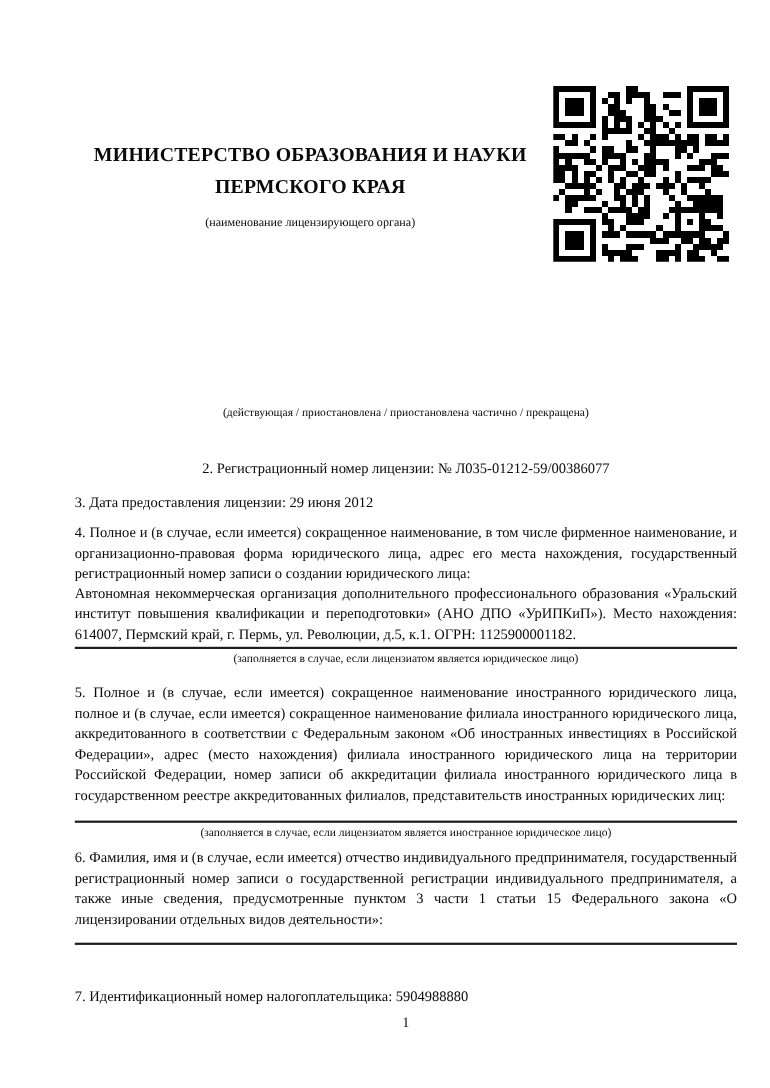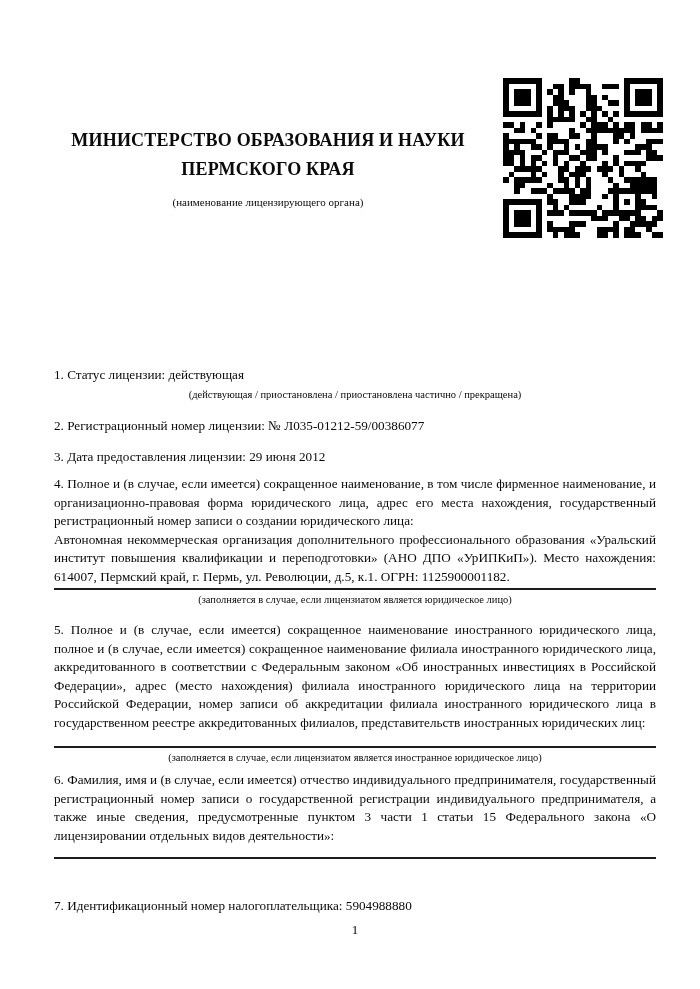--- a/index.html
+++ b/index.html
@@ -5,41 +5,41 @@
   html,body { margin:0; padding:0; background:#e8e8e8; }
   .page {
     position:relative;
     width:700px; height:989px;
     margin:0 auto;
     background:#ffffff;
     font-family:"Liberation Serif", serif;
     color:#0a0a0a;
     overflow:hidden;
   }
-  .content-col { position:absolute; left:54px; width:602px; }
+  .content-col { position:absolute; left:68px; width:602px; }
 
   
   .org-header { top:126px; width:428px; text-align:center; }
   .org-name { font-weight:bold; font-size:18px; line-height:29px; letter-spacing:0.2px; }
   .org-caption { font-size:11px; line-height:14px; margin-top:11px; }
 
   
   .qr-box { position:absolute; left:503px; top:78px; width:160px; height:160px; }
 
   
   .doc-title { top:296px; text-align:center; font-size:13.2px; line-height:20px; }
 
   .field { font-size:13.2px; line-height:18.6px; }
   .just { text-align:justify; }
   .field-caption { font-size:10.5px; line-height:13px; text-align:center; }
   .rule { height:2px; background:#1c1c1c; width:100%; }
 
   .f1 { top:366px; }
   .f1 .field-caption { margin-top:3px; }
-  .f2 { top:417px; }
+  .f2 { top:417px;text-align:center; }
   .f3 { top:448px; }
   .f4 { top:475px; }
   .f4 .rule { margin-top:1px; }
   .f4 .field-caption { margin-top:3px;text-align:center; }
   .f5 { top:621px; }
   .f5 .rule { margin-top:13px; }
   .f5 .field-caption { margin-top:3px; }
   .f6 { top:771px; }
   .f6 .rule { margin-top:12px; }
   .f6 .field-caption { margin-top:3px; }
@@ -480,21 +480,20 @@
       <rect x="20" y="28" width="1" height="1" fill="#000"></rect>
       <rect x="22" y="28" width="1" height="1" fill="#000"></rect>
       <rect x="23" y="28" width="1" height="1" fill="#000"></rect>
       <rect x="24" y="28" width="1" height="1" fill="#000"></rect>
       <rect x="27" y="28" width="1" height="1" fill="#000"></rect>
       <rect x="28" y="28" width="1" height="1" fill="#000"></rect>
     </svg>
 
 
   <div class="content-col field f1">
-    <div>1. Статус лицензии: действующая</div>
     <div class="field-caption">(действующая / приостановлена / приостановлена частично / прекращена)</div>
   </div>
 
   <div class="content-col field f2">
     <div>2. Регистрационный номер лицензии: № Л035-01212-59/00386077</div>
   </div>
 
   <div class="content-col field f3">
     <div>3. Дата предоставления лицензии: 29 июня 2012</div>
   </div>

